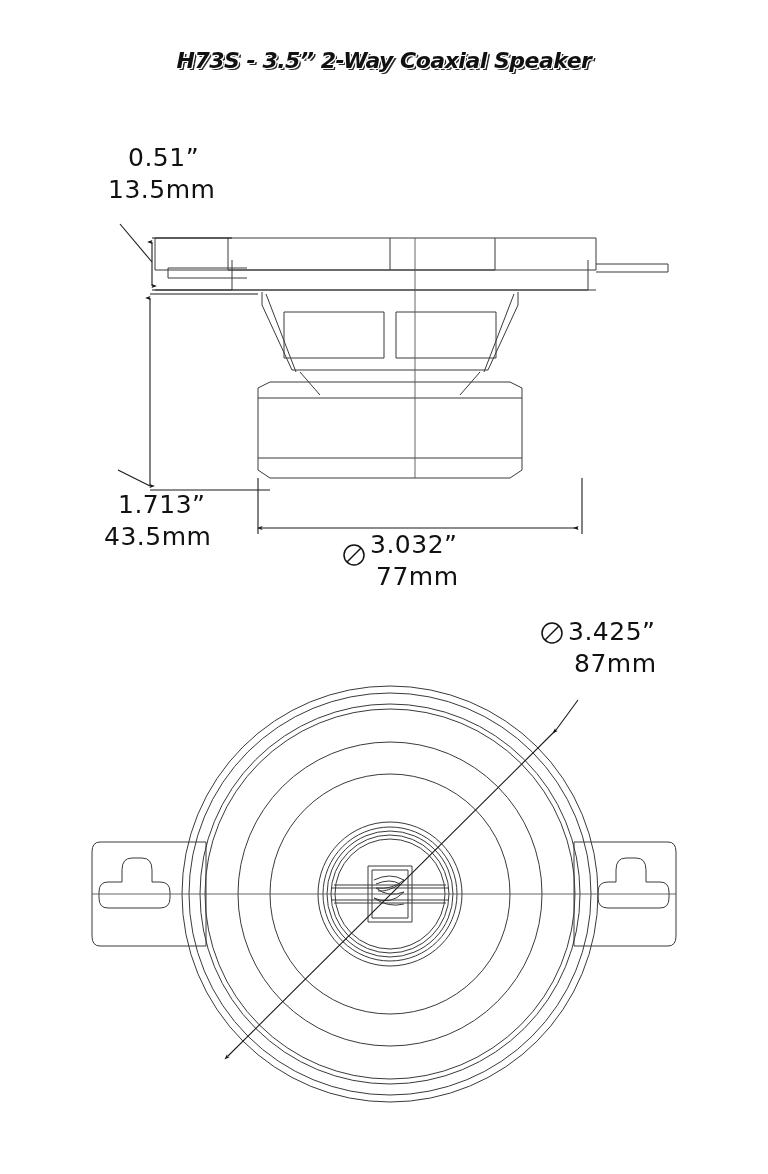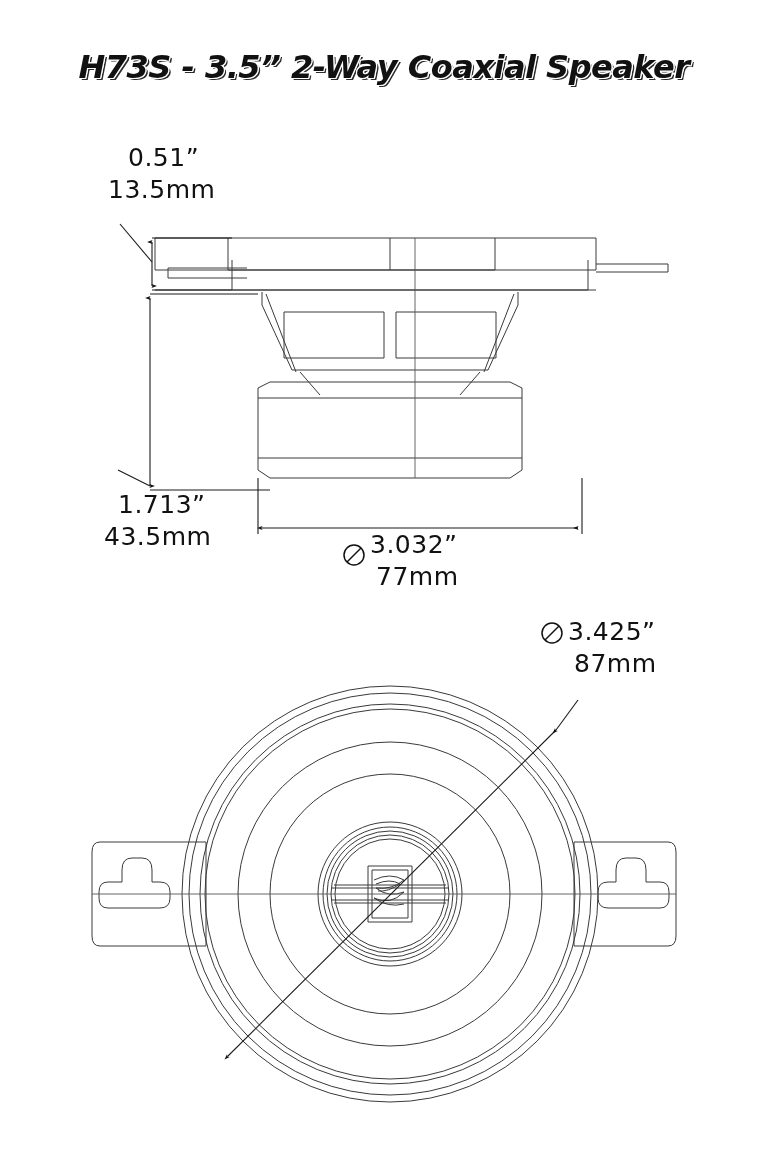--- a/index.html
+++ b/index.html
@@ -28,21 +28,21 @@
     top: 48px;
     width: 768px;
     text-align: center;
     pointer-events: none;
   }
   #title-text {
     display: inline-block;
     font-family: "DejaVu Sans", sans-serif;
     font-weight: 700;
     font-style: italic;
-    font-size: 32px;
+    font-size: 22px;
     letter-spacing: -0.5px;
     color: #111111;
     -webkit-text-stroke: 0.9px #ffffff;
     paint-order: stroke fill;
     text-shadow:
        1.2px 0 0 #ffffff,
       -1.2px 0 0 #ffffff,
        0 1.2px 0 #ffffff,
        0 -1.2px 0 #ffffff,
        1.0px 1.0px 0 #ffffff,

